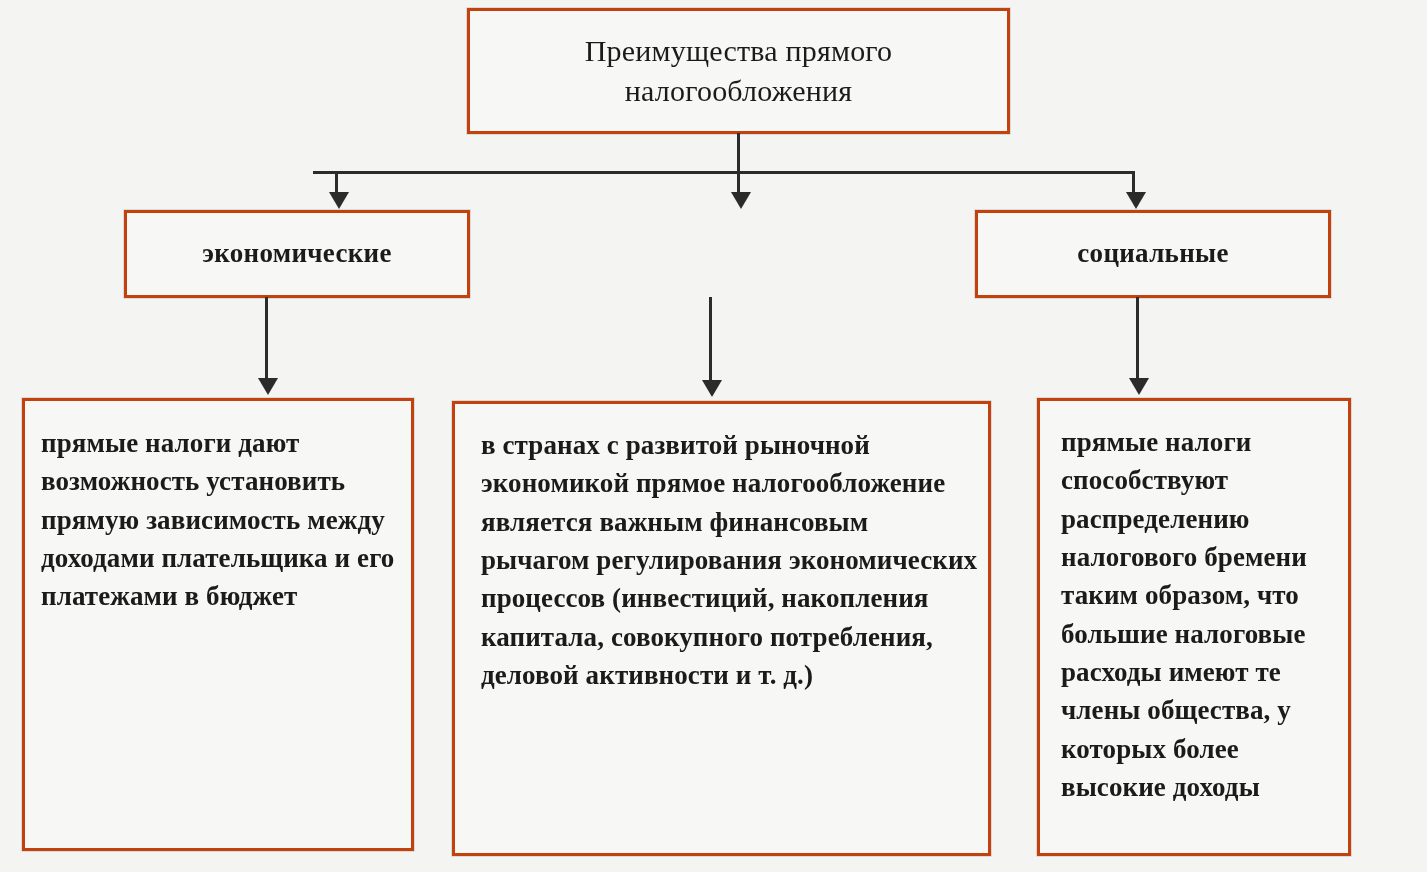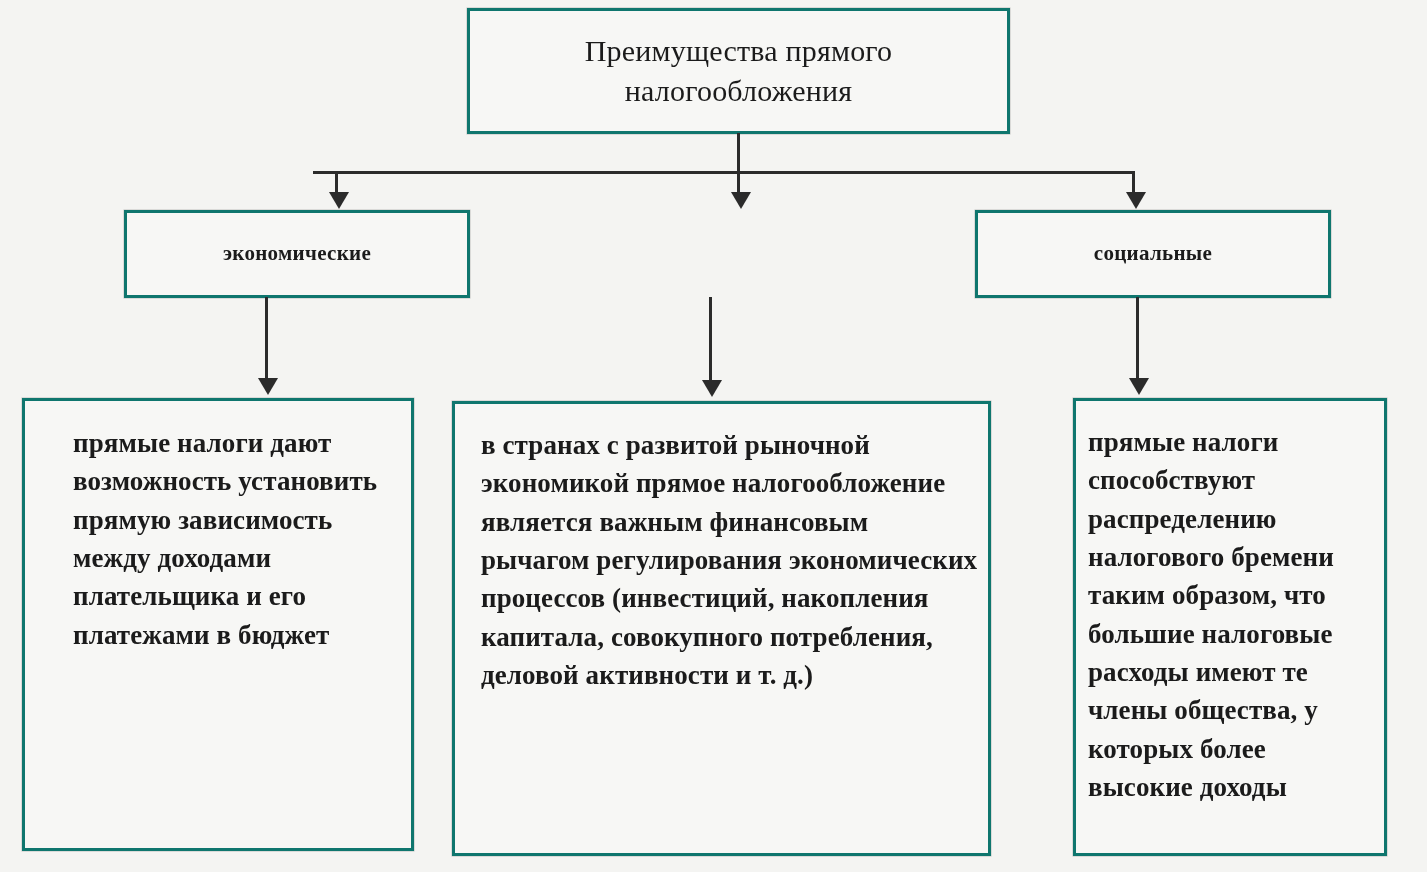--- a/index.html
+++ b/index.html
@@ -16,21 +16,21 @@
     overflow: hidden;
     font-family: "Liberation Serif", "DejaVu Serif", serif;
     color: #1b1b1b;
     -webkit-font-smoothing: antialiased;
   }
 
   
   .box {
     position: absolute;
     box-sizing: border-box;
-    border: 3px solid #0f766e;
+    border: 3px solid #c2410c;
     background: #f7f7f5;
     display: flex;
     box-shadow: 0 0 0 0.5px rgba(40,40,40,0.25);
   }
   .box.center {
     align-items: center;
     justify-content: center;
     text-align: center;
   }
   .box.topleft {
@@ -48,47 +48,46 @@
     border-width: 3px;
   }
   #title-box .txt {
     font-size: 30px;
     line-height: 1.33;
     letter-spacing: 0.2px;
   }
 
   .cat-box { height: 88px; }
   .cat-box .txt {
-    font-size: 21px;
+    font-size: 27px;
     font-weight: 700;
     letter-spacing: 0.3px;
     line-height: 1.1;
   }
   #cat-box-1 { left: 124px; top: 210px; width: 346px; }
   #cat-box-2 { left: 553px; top: 210px; width: 340px; }
   #cat-box-3 { left: 975px; top: 210px; width: 356px; }
 
   .detail-box .txt {
     font-size: 27px;
     font-weight: 700;
     line-height: 1.42;
     letter-spacing: 0.1px;
   }
   #detail-box-1 {
     left: 22px; top: 398px; width: 392px; height: 453px;
-    padding: 23px 12px 0 48px;
+    padding: 23px 12px 0 16px;
   }
   #detail-box-2 {
     left: 452px; top: 401px; width: 539px; height: 455px;
     padding: 22px 10px 0 26px;
   }
   #detail-box-3 {
     left: 1037px; top: 398px; width: 314px; height: 458px;
-    padding: 22px 8px 0 12px;
-    margin-left: 36px;
+    padding: 22px 8px 0 21px;
   }
 
   
   .line {
     position: absolute;
     background: #2b2b2b;
   }
   .vline { width: 3px; }
   .hline { height: 3px; }
 

